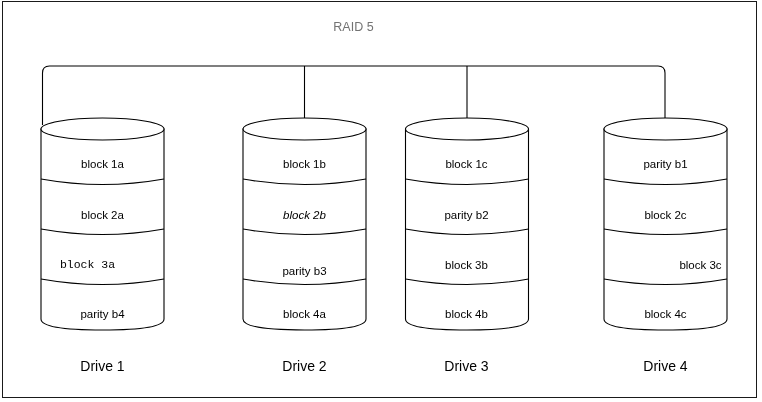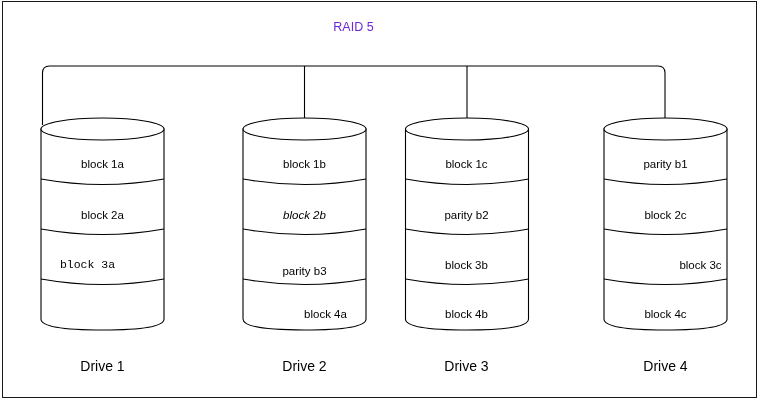--- a/index.html
+++ b/index.html
@@ -33,21 +33,21 @@
     top: 0;
     width: 762px;
     height: 402px;
   }
   .title-block {
     position: absolute;
     left: 0;
     top: 19px;
     width: 707px;
     text-align: center;
-    color: #6d28d9;
+    color: #737373;
     font-size: 12.5px;
     line-height: 16px;
     white-space: nowrap;
   }
   .title-line-2 {
     font-size: 12.5px;
   }
   .block-label {
     position: absolute;
     text-align: center;
@@ -132,25 +132,26 @@
       <path class="cyl-stroke" d="M 604 179 Q 665.5 190 727 179"></path>
       <path class="cyl-stroke" d="M 604 229 Q 665.5 240 727 229"></path>
       <path class="cyl-stroke" d="M 604 279 Q 665.5 290 727 279"></path>
     </g>
 
   </svg>
 
   <div class="block-label" style="left:41px; top:157px;">block 1a</div>
   <div class="block-label" style="left:41px; top:208px;">block 2a</div>
   <div class="block-label" style="left:26px; top:258px;font-family:Liberation Mono, monospace;">block 3a</div>
+  <div class="block-label" style="left:41px; top:307px;">parity b4</div>
 
   <div class="block-label" style="left:243px; top:157px;">block 1b</div>
   <div class="block-label" style="left:243px; top:208px;font-style:italic;">block 2b</div>
   <div class="block-label" style="left:243px; top:264px;">parity b3</div>
-  <div class="block-label" style="left:243px; top:307px;margin-left:21px;">block 4a</div>
+  <div class="block-label" style="left:243px; top:307px;">block 4a</div>
 
   <div class="block-label" style="left:405px; top:157px;">block 1c</div>
   <div class="block-label" style="left:405px; top:208px;">parity b2</div>
   <div class="block-label" style="left:405px; top:258px;">block 3b</div>
   <div class="block-label" style="left:405px; top:307px;">block 4b</div>
 
   <div class="block-label" style="left:604px; top:157px;">parity b1</div>
   <div class="block-label" style="left:604px; top:208px;">block 2c</div>
   <div class="block-label" style="left:604px; top:258px;margin-left:35px;">block 3c</div>
   <div class="block-label" style="left:604px; top:307px;">block 4c</div>

